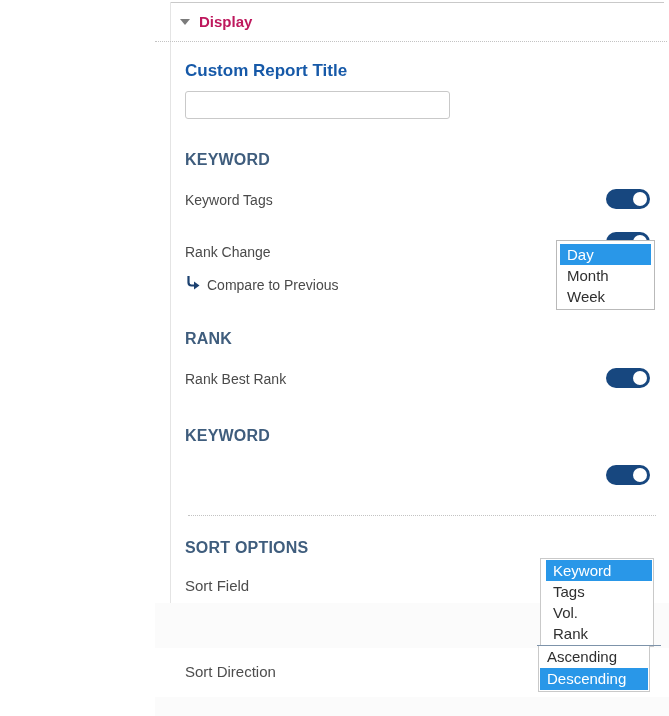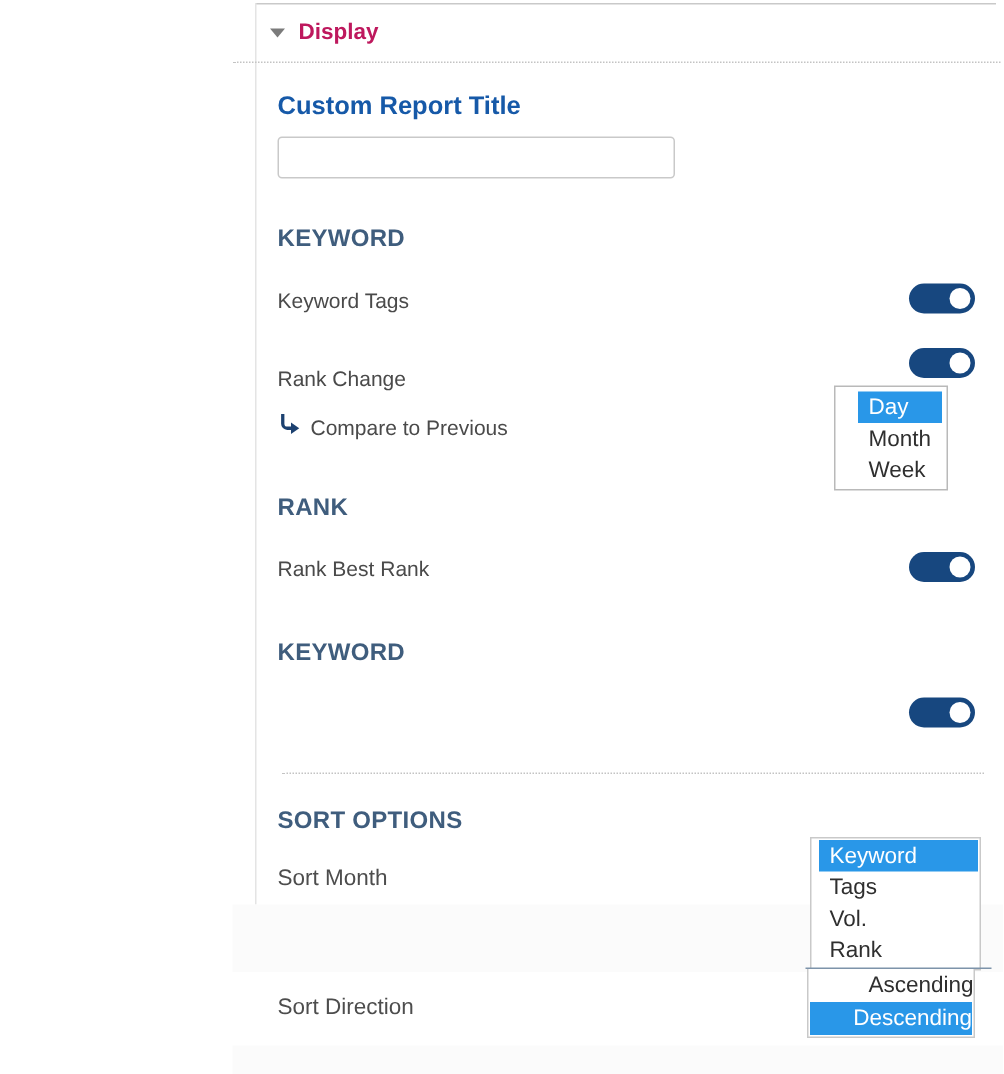--- a/index.html
+++ b/index.html
@@ -32,27 +32,27 @@
   .section-heading{font-size:16px;font-weight:600;color:#3f5d7d;letter-spacing:.2px;}
   .row-label{font-size:14px;color:#4a4a4a;}
   .sort-label{font-size:15px;color:#4d4d4d;}
   
   .toggle{position:absolute;width:44px;height:20px;border-radius:10px;background:#17477f;cursor:pointer;}
   .toggle .knob{position:absolute;right:3px;top:3px;width:14px;height:14px;border-radius:50%;background:#fff;}
   
   .dd{position:absolute;background:#fff;border:1px solid #b9b9b9;box-sizing:border-box;cursor:pointer;}
   .dd .opt{height:21px;line-height:21px;font-size:15px;color:#2f2f2f;padding-left:10px;white-space:nowrap;}
   .dd .opt.selected{background:#2997e8;color:#fff;}
-  #dd-compare{left:556px;top:257px;width:76px;padding:3px 0 2px 12px;}
+  #dd-compare{left:556px;top:240px;width:99px;padding:3px 0 2px 0;}
   #dd-compare .opt.selected{margin:0 3px;padding-left:7px;}
   #dd-sortfield{left:540px;top:558px;width:114px;padding:1px 0 2px 0;border-color:#c9c9c9;}
   #dd-sortfield .opt{padding-left:12px;}
   #dd-sortfield .opt.selected{margin-left:5px;margin-right:1px;padding-left:7px;}
   .dd3-topline{left:537px;top:645px;width:124px;border-top:1px solid #7d93aa;}
-  #dd-sortdir{left:538px;top:646px;width:112px;border-top:none;border-color:#c9c9c9;text-align:right;}
+  #dd-sortdir{left:538px;top:646px;width:112px;border-top:none;border-color:#c9c9c9;}
   #dd-sortdir .opt{height:22px;line-height:22px;padding-left:8px;}
   #dd-sortdir .opt.selected{margin:0 1px 1px 1px;padding-left:7px;}
   
   .compare-icon{position:absolute;left:185px;top:275px;width:16px;height:16px;}
 </style>
 </head>
 <body>
 
 <div id="screen">
 
@@ -102,21 +102,21 @@
 
   <div class="abs section-heading" style="left:185px;top:427px;">KEYWORD</div>
   <div class="toggle" style="left:606px;top:465px;">
     <div class="knob"></div>
   </div>
 
   <div class="abs dotted" style="left:188px;top:515px;width:468px;"></div>
 
   <div class="abs section-heading" style="left:185px;top:539px;">SORT OPTIONS</div>
 
-  <div class="abs sort-label" style="left:185px;top:577px;">Sort Month</div>
+  <div class="abs sort-label" style="left:185px;top:577px;">Sort Field</div>
   <div class="dd" id="dd-sortfield">
     <div class="opt selected">Keyword</div>
     <div class="opt">Tags</div>
     <div class="opt">Vol.</div>
     <div class="opt">Rank</div>
   </div>
 
   <div class="abs dd3-topline"></div>
   <div class="abs sort-label" style="left:185px;top:663px;">Sort Direction</div>
   <div class="dd" id="dd-sortdir">

